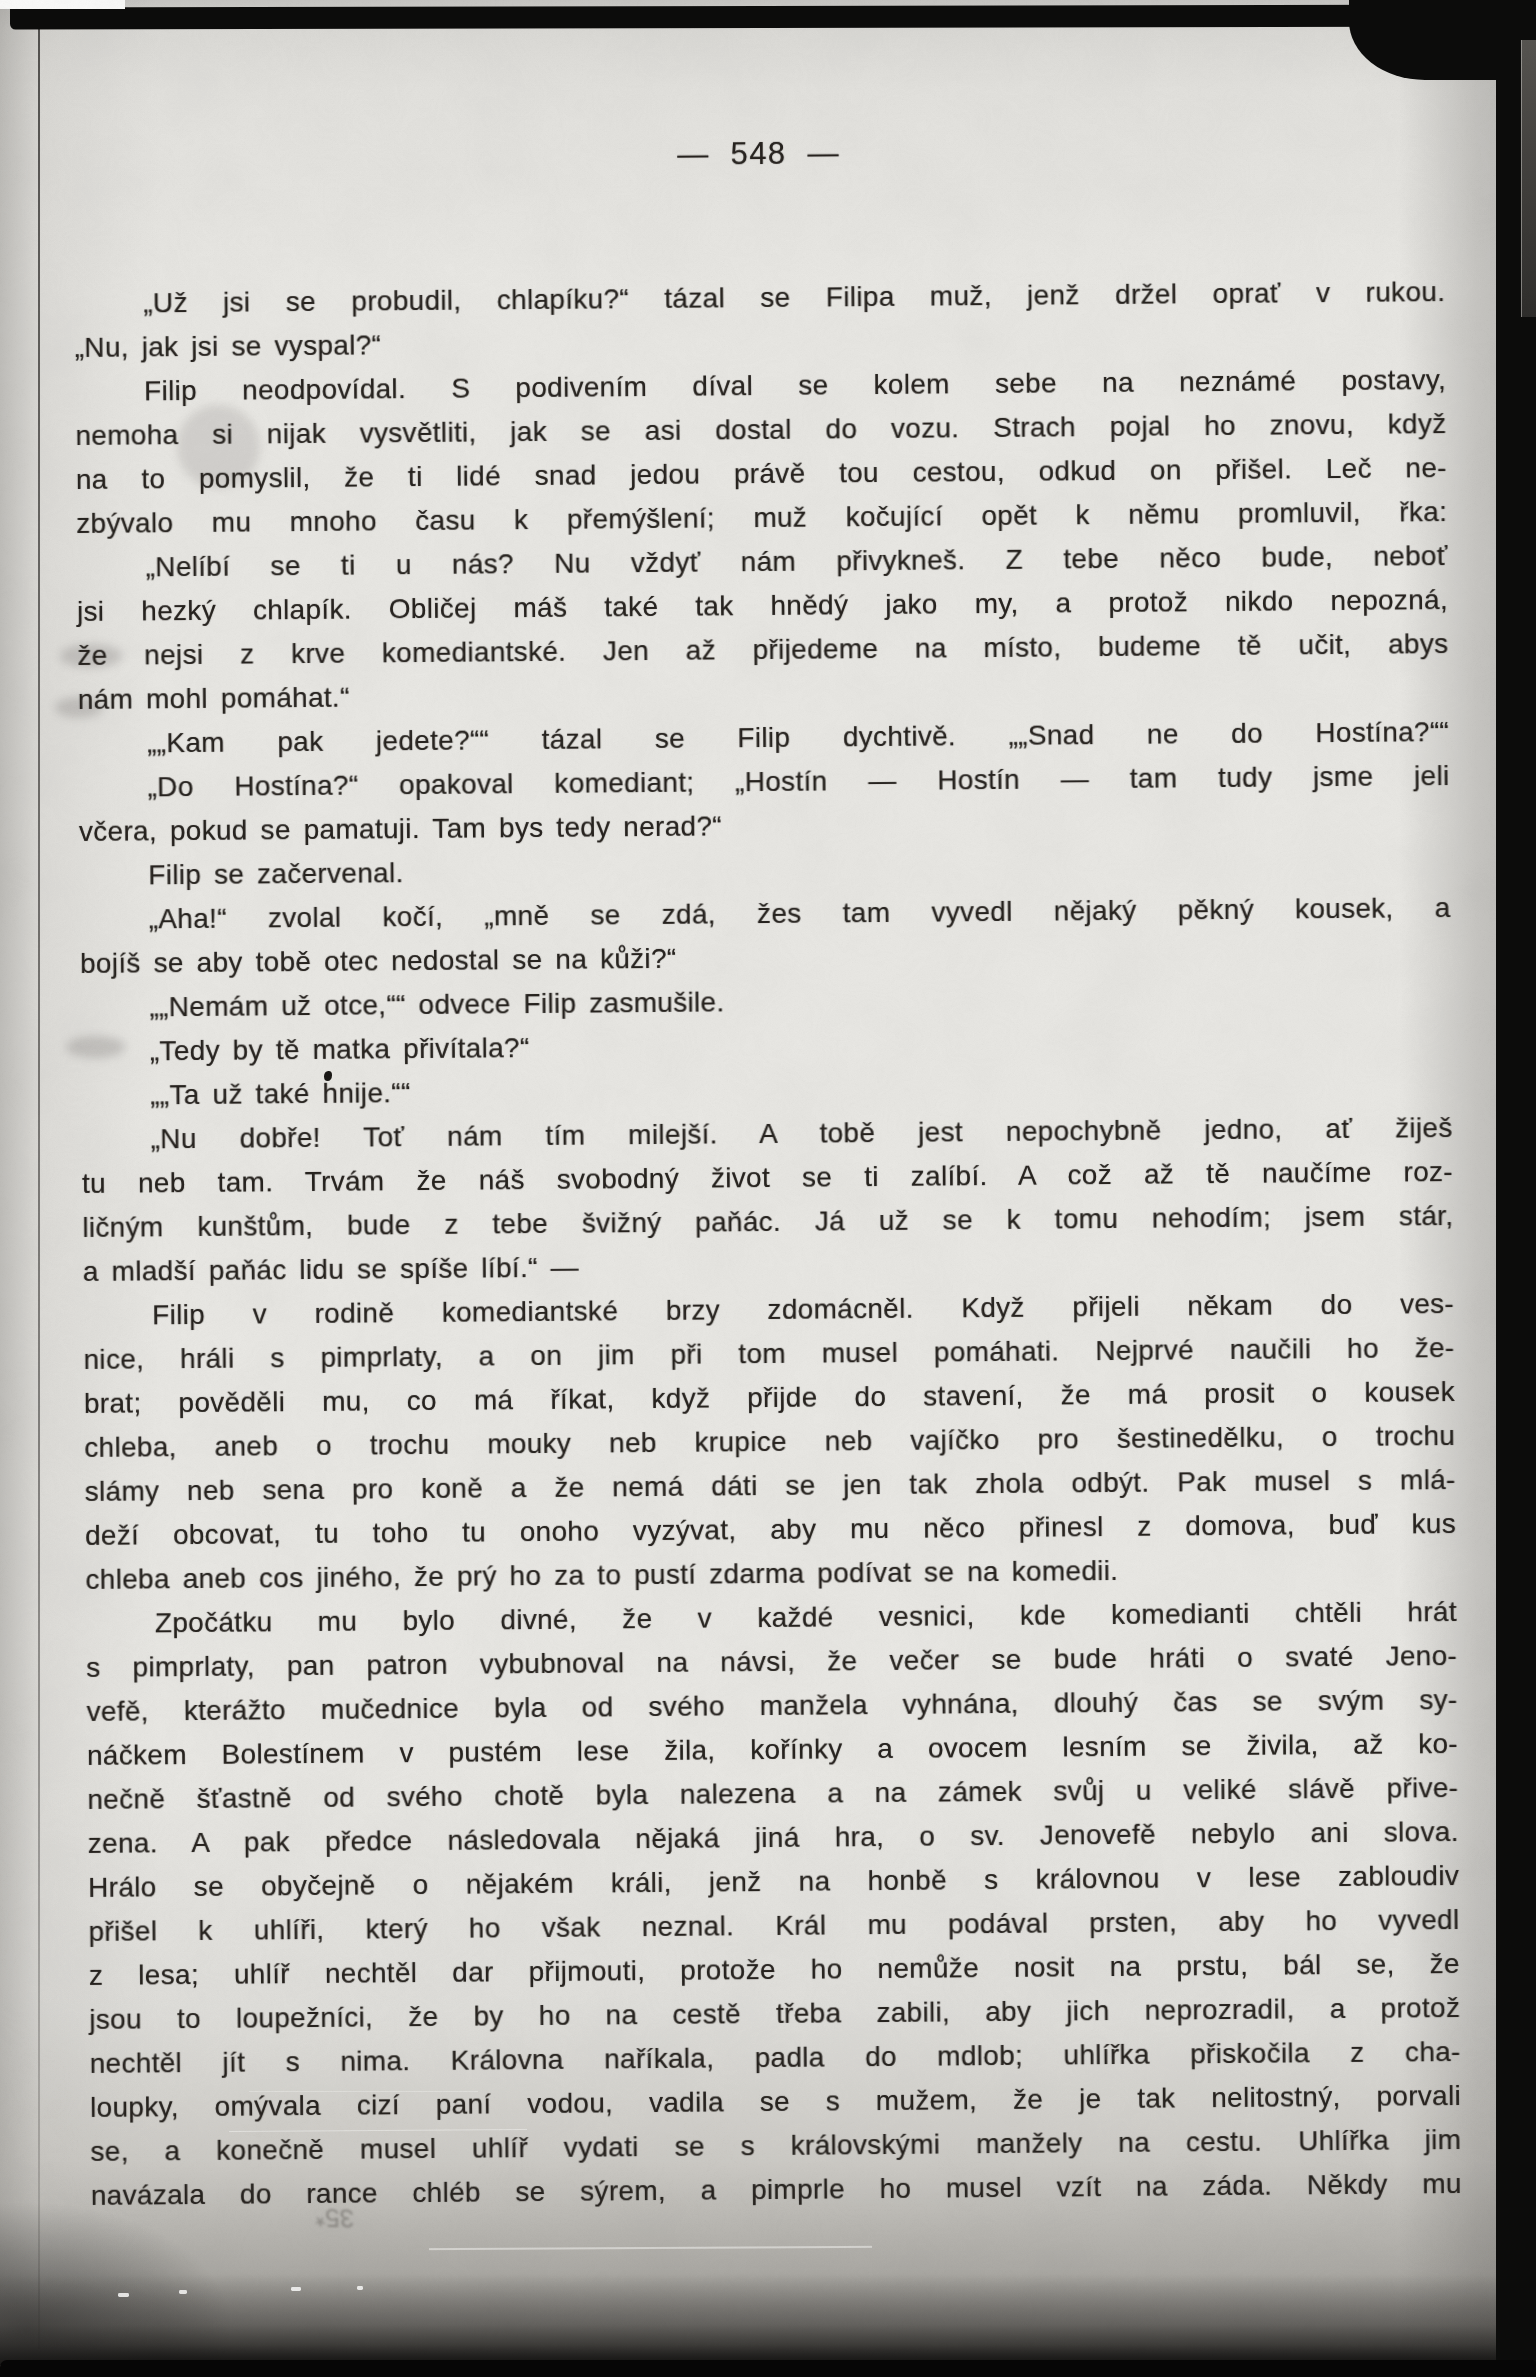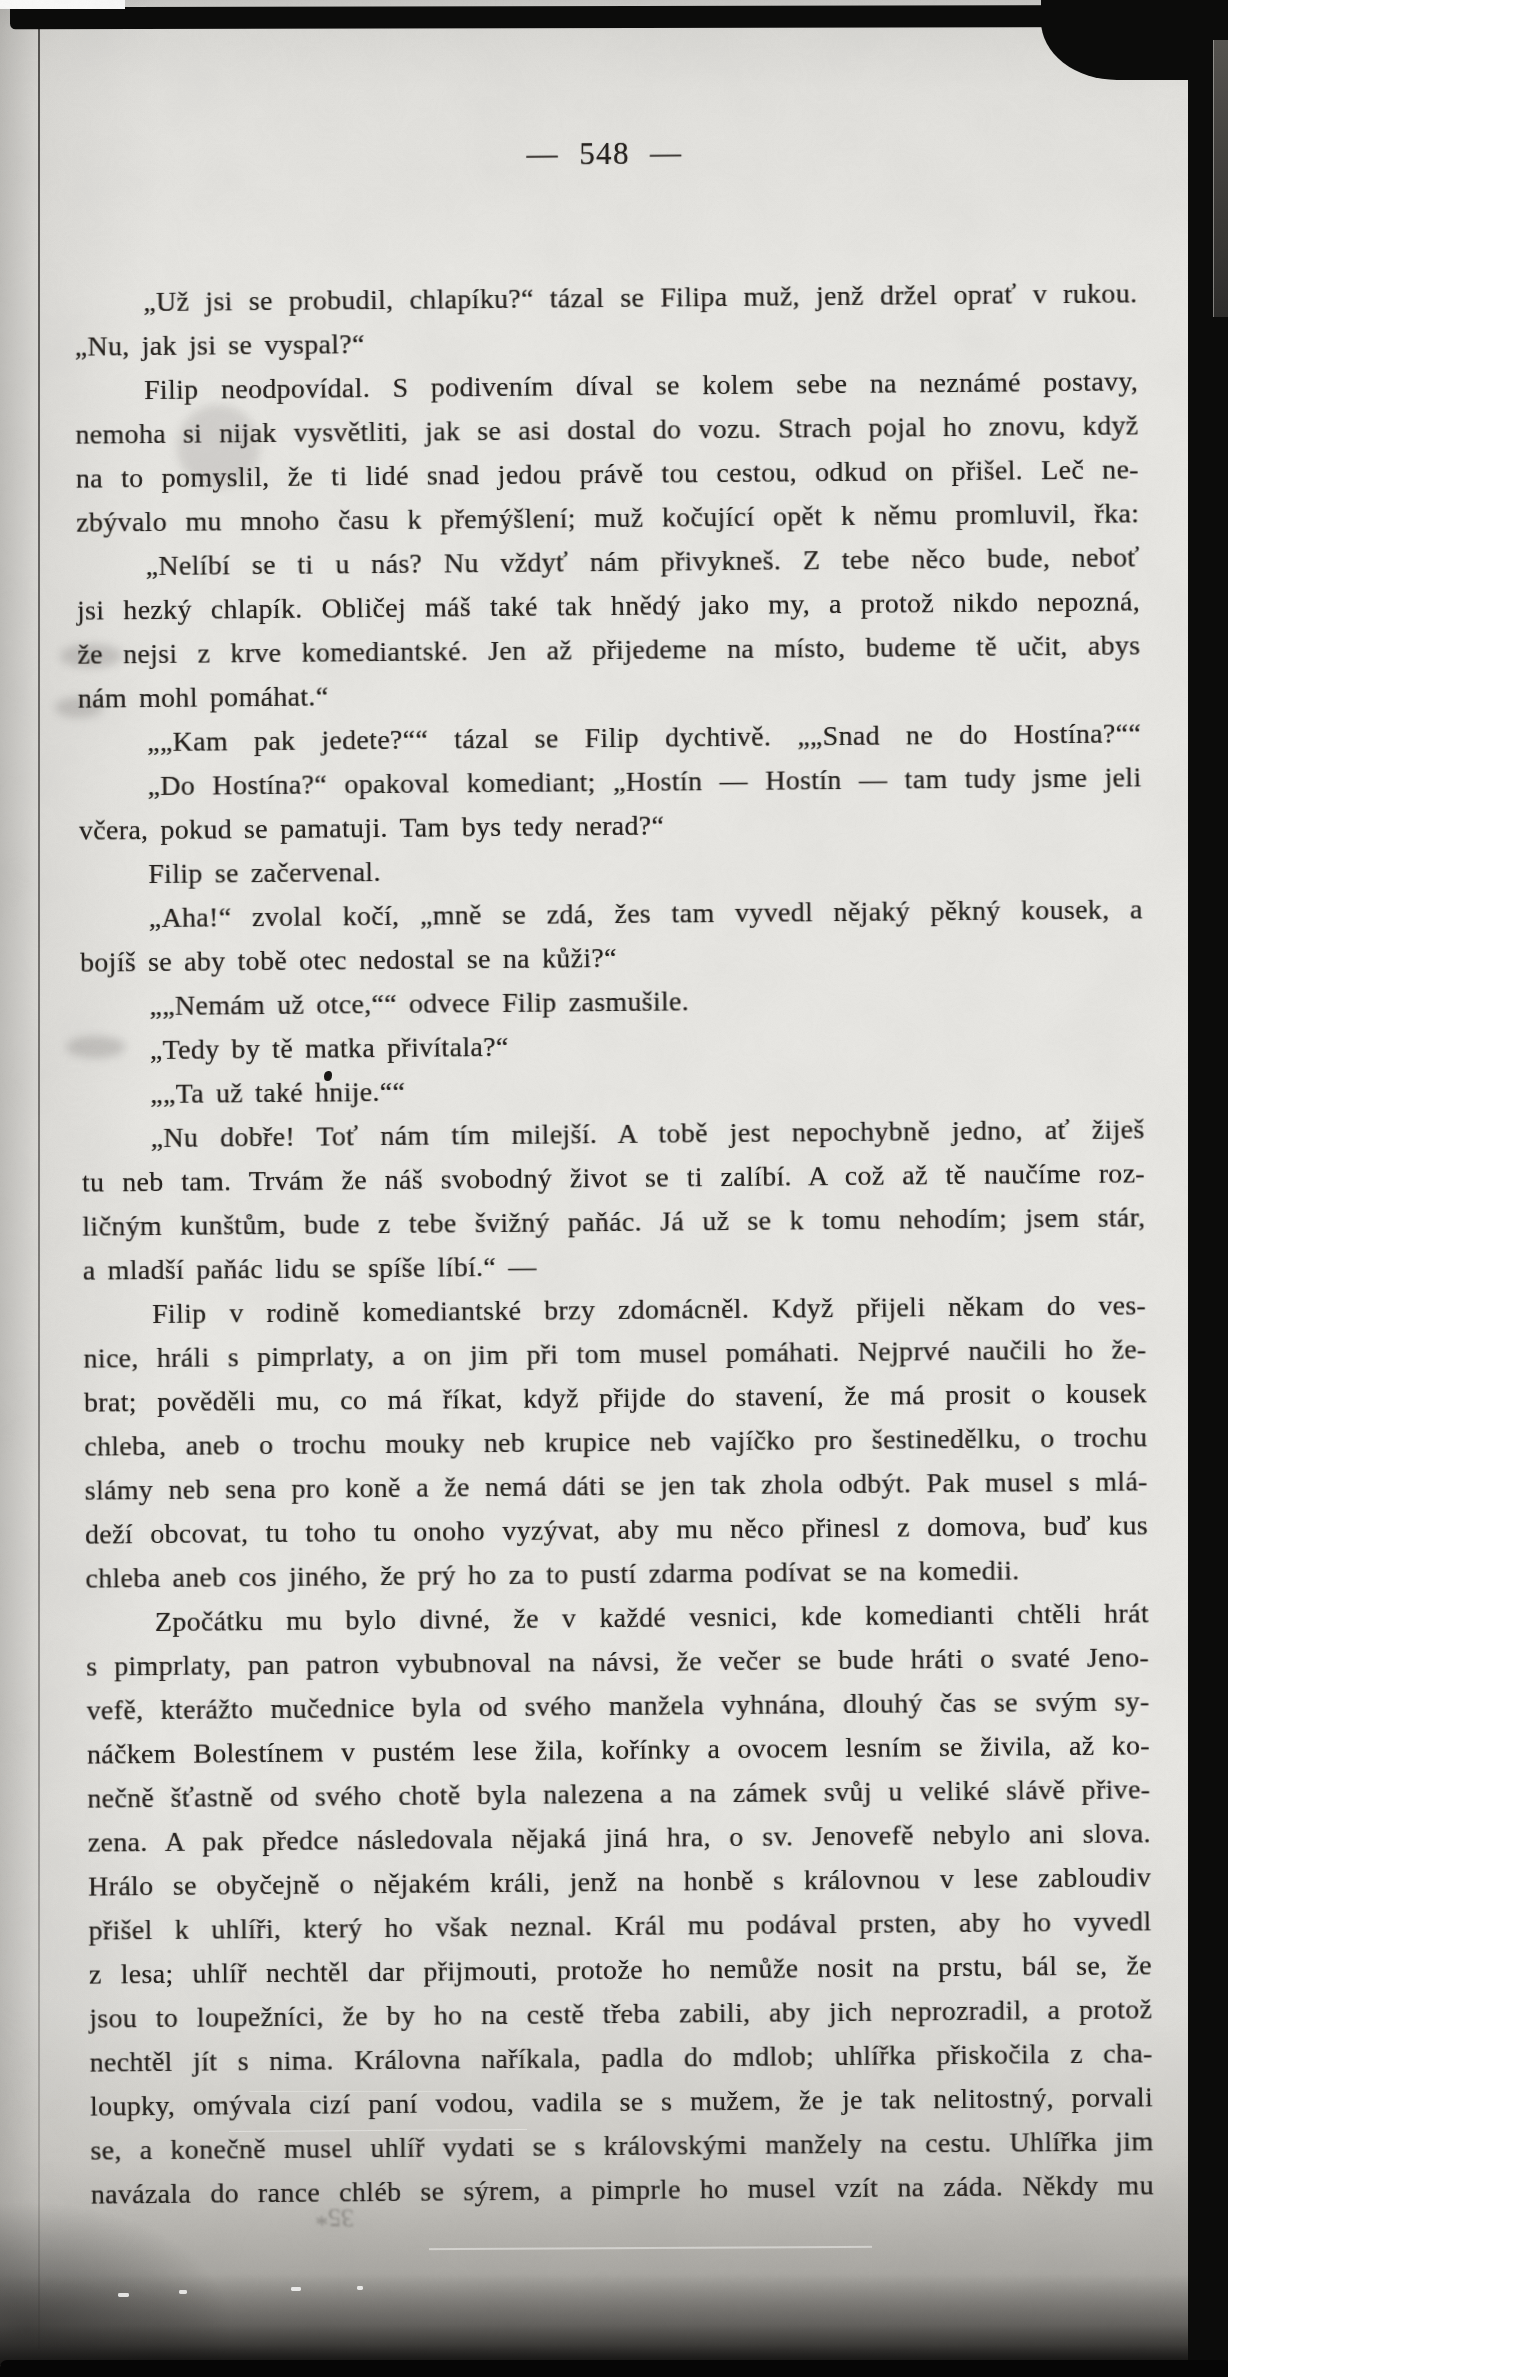--- a/index.html
+++ b/index.html
@@ -4,31 +4,31 @@
 <style>
   :root{
     --paper:#e8e7e3;
     --paper-dark:#cfcdc9;
     --ink:#26221e;
     --edge-black:#0c0c0b;
   }
   html,body{margin:0;padding:0;background:#ffffff;}
   .page{
     position:relative;
-    width:1228px;height:2377px;
+    width:1536px;height:2377px;
     overflow:hidden;
     background:
       radial-gradient(291px 180px at 28px 2328px, rgba(0,0,0,.50), rgba(0,0,0,0) 70%),
       linear-gradient(90deg, rgba(150,148,144,.50) 0px, rgba(190,188,184,.28) 42px, rgba(0,0,0,0) 159px),
       linear-gradient(90deg, rgba(0,0,0,0) 1399px, rgba(80,78,75,.22) 1476px, rgba(80,78,75,.30) 100%),
       linear-gradient(180deg,
         #c7c6c3 0px, #dbdad6 31px, #e3e2de 90px, #e9e8e4 291px,
         #e9e8e4 1766px, #e0dfdb 2009px, #cdcbc6 2161px, #aba9a4 2272px,
         #6f6d69 2345px, #232220 2364px, #0b0b0a 100%);
-    font-family:Liberation Serif, serif;
+    font-family:Liberation Sans, sans-serif;
     color:var(--ink);
   }
 
   
   .corner-white{position:absolute;top:0;left:0;width:125px;height:9px;background:#fbfbfa;z-index:6;}
   .top-bar{position:absolute;top:5.5px;left:9.7px;right:0;height:21.5px;background:var(--edge-black);
            border-radius:0 0 2.8px 5.5px;transform:rotate(-0.12deg);z-index:5;}
   .top-corner-right{position:absolute;top:0;right:0;width:187px;height:80px;background:var(--edge-black);
            border-bottom-left-radius:76px 59px;z-index:5;}
   .right-band{position:absolute;top:0;right:0;width:40px;height:100%;background:var(--edge-black);z-index:5;}

